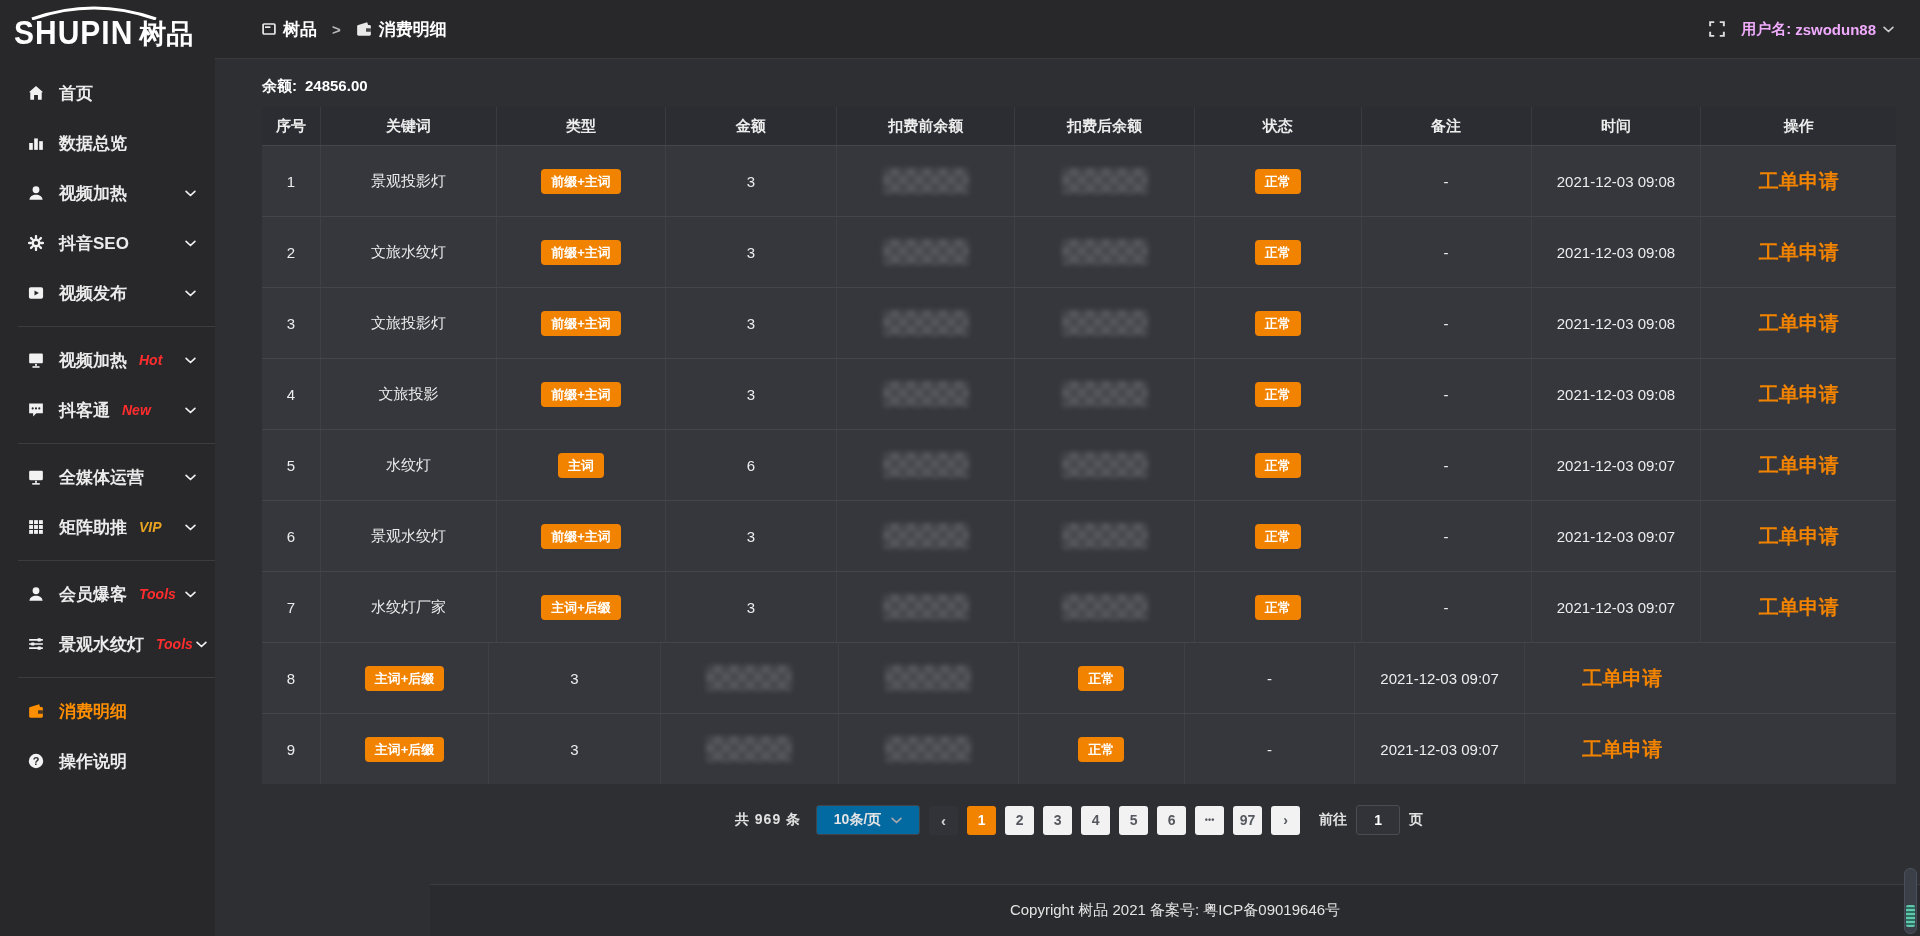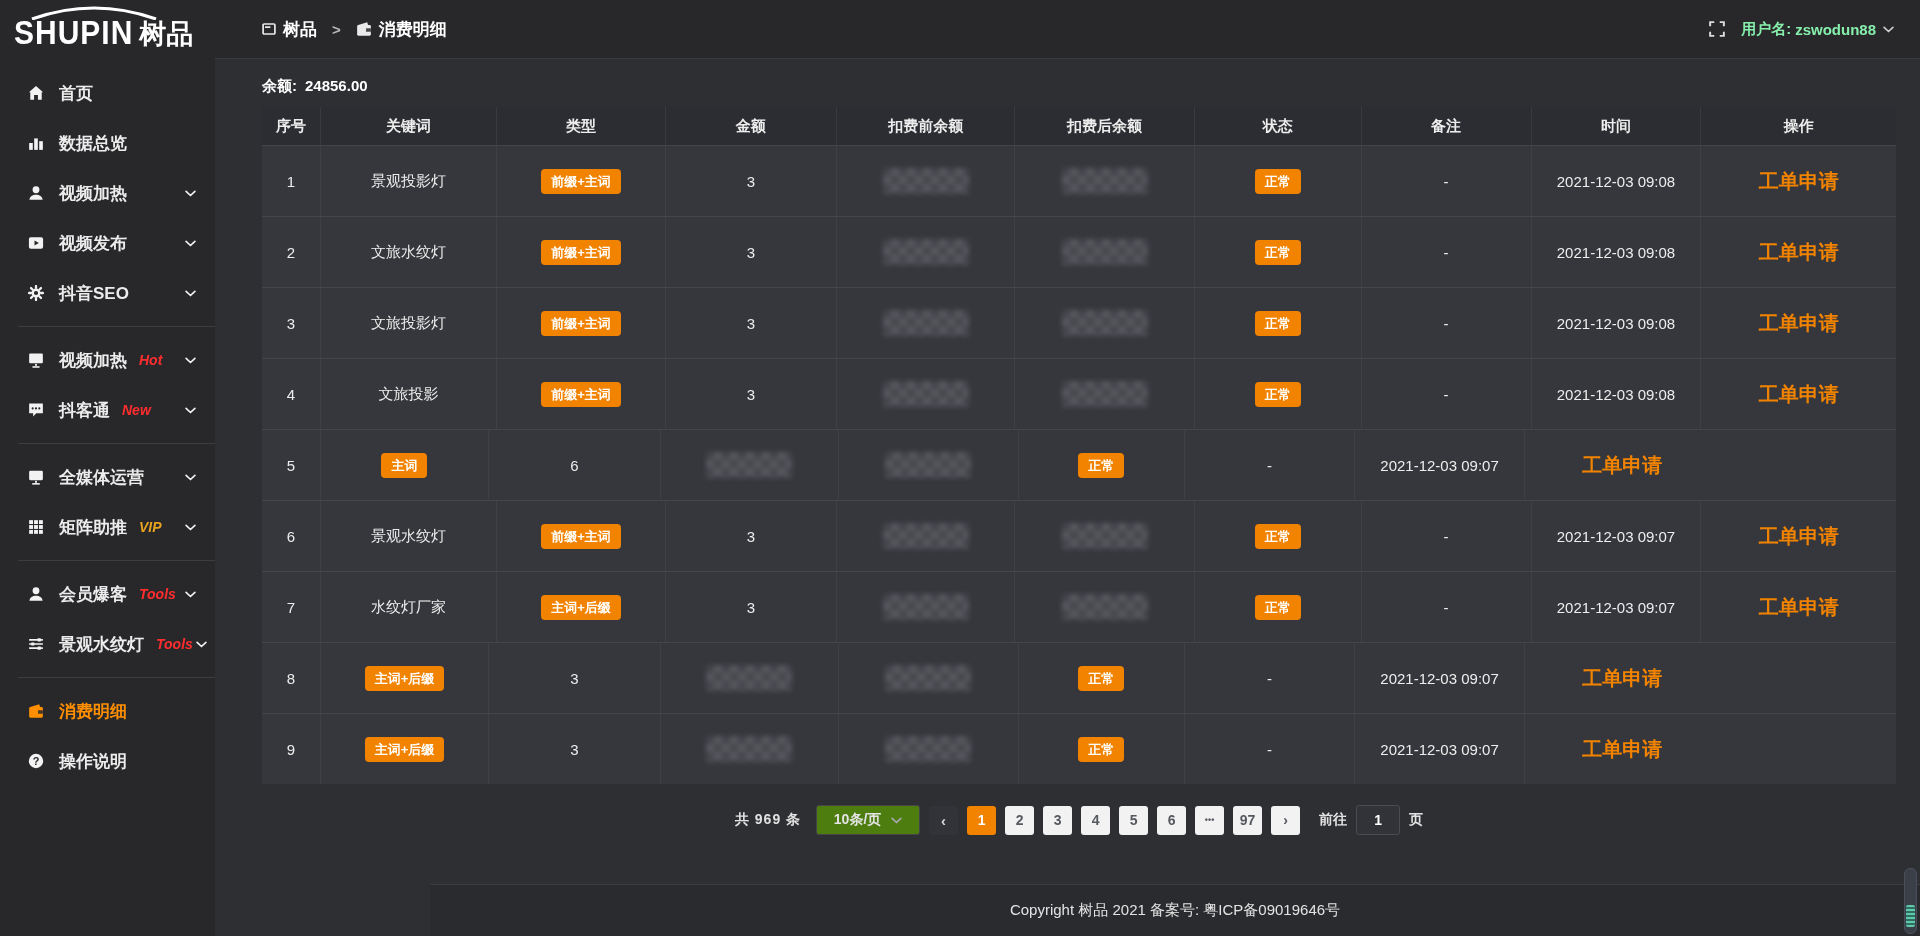--- a/index.html
+++ b/index.html
@@ -27,21 +27,21 @@
   .side-chevron { margin-left:auto; color:#9b9b9f; display:inline-flex; }
   .side-divider { height:1px; background:#3d3d41; margin:8px 0 8px 18px; }
   
   .main { position:absolute; left:215px; top:0; right:0; bottom:0; background:#2e2f33; }
   .topbar { height:59px; background:#28282b; border-bottom:1px solid #3a3a3e; display:flex; align-items:center; padding:0 26px 0 47px; }
   .crumb { display:flex; align-items:center; gap:7px; font-size:17px; font-weight:700; color:#fff; }
   .crumb .ic { display:inline-flex; color:#e9e9e9; }
   .crumb-sep { color:#b9b9bd; font-weight:700; margin:0 8px; font-size:15px; }
   .topbar-right { margin-left:auto; display:flex; align-items:center; gap:16px; }
   .fullscreen { display:inline-flex; color:#dcdcdc; cursor:pointer; }
-  .user-box { display:flex; align-items:center; gap:4px; font-size:15px; font-weight:700; color:#86efac; cursor:pointer; }
+  .user-box { display:flex; align-items:center; gap:4px; font-size:15px; font-weight:700; color:#f0abfc; cursor:pointer; }
   .user-box .chev { color:#cfcfcf; display:inline-flex; margin-left:3px; }
   
   .content { padding:0 24px 0 47px; }
   .balance { margin-top:18px; font-size:15px; font-weight:700; color:#fff; }
   .balance b { margin-left:8px; font-size:15px; }
   
   .tbl { margin-top:11px; width:100%; }
   .thead { display:flex; height:38px; background:#2c2d32; }
   .th { display:flex; align-items:center; justify-content:center; font-size:15px; font-weight:700; color:#ededed; border-right:1px solid #393a3f; }
   .th:last-child { border-right:none; }
@@ -49,21 +49,21 @@
   .td { display:flex; align-items:center; justify-content:center; font-size:15px; color:#ededed; border-right:1px solid #3e4045; overflow:hidden; }
   .td:last-child { border-right:none; }
   .badge { background:#f28300; color:#fff; font-size:13px; font-weight:700; border-radius:4px; padding:6px 10px; line-height:1; white-space:nowrap; }
   .link { color:#f28300; font-size:20px; font-weight:700; cursor:pointer; }
   .masked { width:86px; height:26px; border-radius:2px; opacity:.75;
     background:repeating-conic-gradient(#64646b 0% 25%, #4b4b52 0% 50%);
     background-size:16px 16px; filter:blur(2.4px); }
   
   .pager { margin-top:21px; display:flex; align-items:center; justify-content:center; gap:9px; font-size:14px; color:#e2e2e2; }
   .pg-total { font-weight:700; margin-right:6px; letter-spacing:1px; }
-  .pg-size { height:30px; min-width:104px; background:#4d7c0f; border:1px solid #43454b; border-radius:3px;
+  .pg-size { height:30px; min-width:104px; background:#0369a1; border:1px solid #43454b; border-radius:3px;
     display:flex; align-items:center; justify-content:center; gap:10px; padding:0 10px; font-weight:700; cursor:pointer; color:#e4e4e4; }
   .pg-size .chev { color:#a8a8ac; display:inline-flex; }
   .pg-btn { min-width:29px; height:29px; border-radius:3px; background:#f2f2f3; color:#55585e;
     display:flex; align-items:center; justify-content:center; font-size:14px; font-weight:700; cursor:pointer; }
   .pg-btn.prev { background:#313338; color:#d6d6d8; font-size:15px; }
   .pg-btn.active { background:#f28300; color:#fff; }
   .pg-goto { margin-left:10px; display:flex; align-items:center; gap:9px; font-weight:700; }
   .goto-input { width:44px; height:30px; background:#313338; border:1px solid #4a4c52; border-radius:3px;
     color:#fff; text-align:center; font-size:14px; font-weight:700; font-family:inherit; }
   
@@ -118,41 +118,41 @@
         <span class="side-label">视频加热</span>
         <span class="ic side-chevron">
           <svg width="11" height="7" viewBox="0 0 10 6" fill="none" stroke="currentColor" stroke-width="1.5" stroke-linecap="round">
             <path d="M1 1 5 4.8 9 1"></path>
           </svg>
         </span>
       </div>
       <div class="side-item">
         <span class="ic">
           <svg width="16" height="16" viewBox="0 0 14 14">
-            <rect x=".8" y="2" width="12.4" height="10" rx="1.6" fill="currentColor"></rect>
-            <path d="M5.7 4.8 9.5 7 5.7 9.2Z" fill="#28282b"></path>
-          </svg>
-        </span>
-        <span class="side-label">视频发布</span>
-        <span class="ic side-chevron">
-          <svg width="11" height="7" viewBox="0 0 10 6" fill="none" stroke="currentColor" stroke-width="1.5" stroke-linecap="round">
-            <path d="M1 1 5 4.8 9 1"></path>
-          </svg>
-        </span>
-      </div>
-      <div class="side-item">
-        <span class="ic">
-          <svg width="16" height="16" viewBox="0 0 14 14">
             <circle cx="7" cy="7" r="2.9" fill="none" stroke="currentColor" stroke-width="2.1"></circle>
             <g stroke="currentColor" stroke-width="2" stroke-linecap="round">
               <path d="M7 .9V2.6M7 11.4V13.1M.9 7H2.6M11.4 7H13.1M2.7 2.7 3.9 3.9M10.1 10.1l1.2 1.2M11.3 2.7 10.1 3.9M3.9 10.1 2.7 11.3"></path>
             </g>
           </svg>
         </span>
         <span class="side-label">抖音SEO</span>
+        <span class="ic side-chevron">
+          <svg width="11" height="7" viewBox="0 0 10 6" fill="none" stroke="currentColor" stroke-width="1.5" stroke-linecap="round">
+            <path d="M1 1 5 4.8 9 1"></path>
+          </svg>
+        </span>
+      </div>
+      <div class="side-item">
+        <span class="ic">
+          <svg width="16" height="16" viewBox="0 0 14 14">
+            <rect x=".8" y="2" width="12.4" height="10" rx="1.6" fill="currentColor"></rect>
+            <path d="M5.7 4.8 9.5 7 5.7 9.2Z" fill="#28282b"></path>
+          </svg>
+        </span>
+        <span class="side-label">视频发布</span>
         <span class="ic side-chevron">
           <svg width="11" height="7" viewBox="0 0 10 6" fill="none" stroke="currentColor" stroke-width="1.5" stroke-linecap="round">
             <path d="M1 1 5 4.8 9 1"></path>
           </svg>
         </span>
       </div>
       <div class="side-divider"></div>
       <div class="side-item">
         <span class="ic">
           <svg width="16" height="16" viewBox="0 0 14 14" fill="currentColor">
@@ -425,20 +425,21 @@
               <span class="badge">正常</span>
             </div>
             <div class="td" style="width: 10.4%;">-</div>
             <div class="td" style="width: 10.4%;">2021-12-03 09:08</div>
             <div class="td" style="width: 11.9%;">
               <span class="link">工单申请</span>
             </div>
           </div>
           <div class="tr">
             <div class="td" style="width: 3.6%;">5</div>
+            <div class="td" style="width: 10.8%;">水纹灯</div>
             <div class="td" style="width: 10.3%;">
               <span class="badge">主词</span>
             </div>
             <div class="td" style="width: 10.5%;">6</div>
             <div class="td" style="width: 10.9%;">
               <span class="masked"></span>
             </div>
             <div class="td" style="width: 11%;">
               <span class="masked"></span>
             </div>

